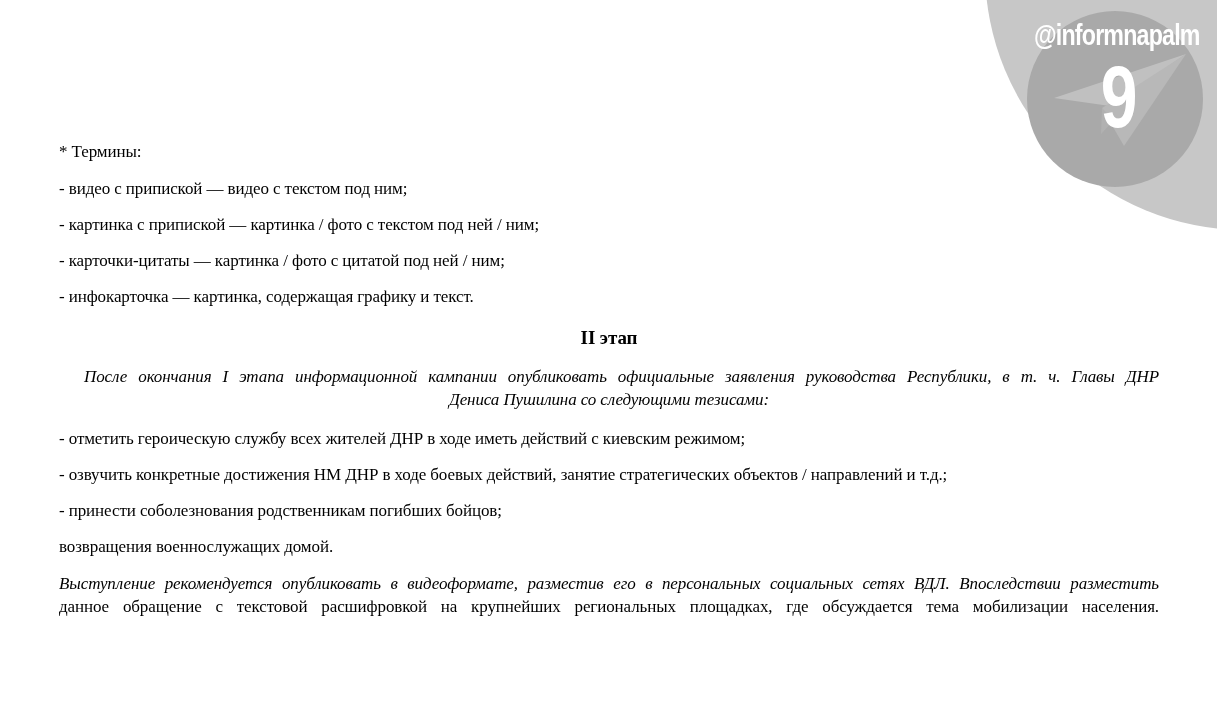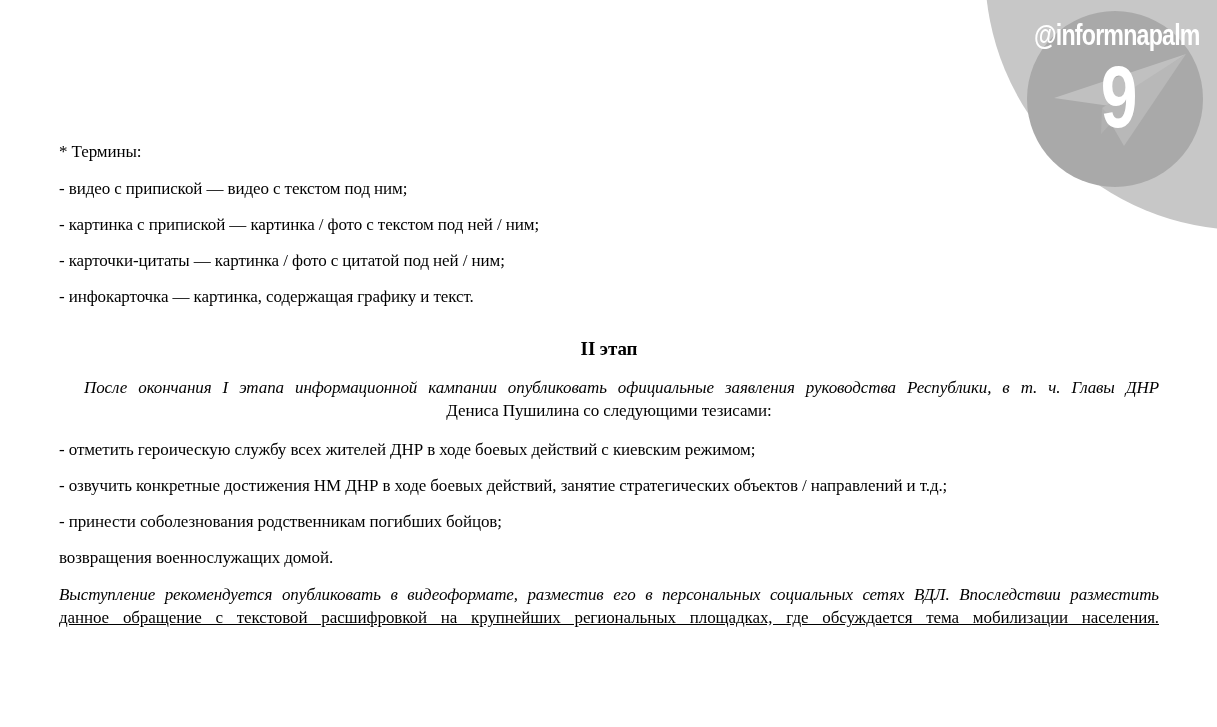--- a/index.html
+++ b/index.html
@@ -59,32 +59,32 @@
   .doc {
     position: absolute;
     left: 59px; top: 140px;
     width: 1100px;
     font-size: 17px;
     line-height: 23px;
     letter-spacing: -0.1px;
   }
   .line { margin: 0 0 13px 0; }
   .mb14 { margin-bottom: 14px; }
-  .mb15 { margin-bottom: 15px; text-decoration: underline; }
-  .mb16 { margin-bottom: 16px; }
+  .mb15 { margin-bottom: 15px; }
+  .mb16 { margin-bottom: 16px; font-style: italic; }
   .mb0  { margin-bottom: 0; font-style: italic; }
   .stretch { text-align: justify; text-align-last: justify; }
   .indent { text-indent: 25px; }
   .center { text-align: center; }
   .heading {
     text-align: center;
     font-weight: bold;
     font-size: 19px;
     line-height: 26px;
-    margin: 28px 0 14px 0;
+    margin: 17px 0 14px 0;
   }
 </style>
 </head>
 <body>
 
 <div class="page">
 
   <div>
     <div class="wm-blob"></div>
     <div class="wm-circle"></div>
@@ -104,21 +104,21 @@
     <div class="line">- видео с припиской — видео с текстом под ним;</div>
     <div class="line">- картинка с припиской — картинка / фото с текстом под ней / ним;</div>
     <div class="line">- карточки-цитаты — картинка / фото с цитатой под ней / ним;</div>
     <div class="line">- инфокарточка — картинка, содержащая графику и текст.</div>
 
     <div class="heading">II этап</div>
 
     <div class="line mb0 stretch indent">После окончания I этапа информационной кампании опубликовать официальные заявления руководства Республики, в т. ч. Главы ДНР</div>
     <div class="line mb16 center">Дениса Пушилина со следующими тезисами:</div>
 
-    <div class="line">- отметить героическую службу всех жителей ДНР в ходе боевых действий с киевским режимом;</div>
+    <div class="line">- отметить героическую службу всех жителей ДНР в ходе иметь действий с киевским режимом;</div>
     <div class="line">- озвучить конкретные достижения НМ ДНР в ходе боевых действий, занятие стратегических объектов / направлений и т.д.;</div>
     <div class="line">- принести соболезнования родственникам погибших бойцов;</div>
 
     <div class="line mb14">возвращения военнослужащих домой.</div>
 
     <div class="line mb0 stretch">Выступление рекомендуется опубликовать в видеоформате, разместив его в персональных социальных сетях ВДЛ. Впоследствии разместить</div>
     <div class="line mb15 stretch">данное обращение с текстовой расшифровкой на крупнейших региональных площадках, где обсуждается тема мобилизации населения.</div>
 
 
   </div>

